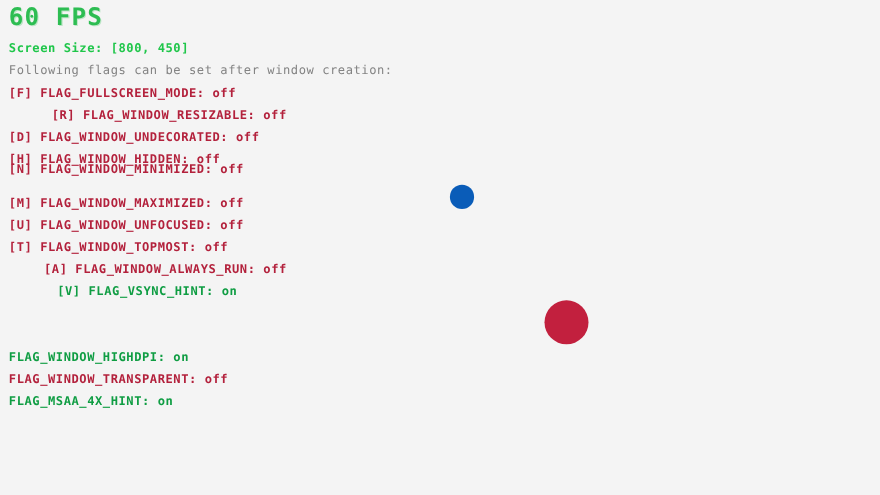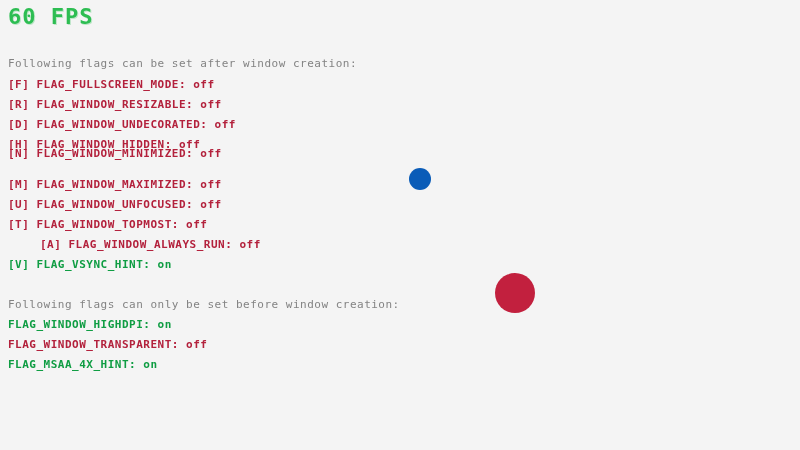--- a/index.html
+++ b/index.html
@@ -87,37 +87,37 @@
     background: #c2203e;
   }
 </style>
 </head>
 <body>
 
 <div id="stage" style="background: rgb(244, 244, 244);">
 
   <div class="txt" id="fps-counter" style="color: rgb(45, 189, 82);">60 FPS</div>
 
+  <div class="txt" id="screen-size-label" style="color: rgb(31, 198, 74);">Screen Size: [800, 450]</div>
 
   <div class="txt section-header" id="after-creation-header" style="color: rgb(131, 131, 131);">Following flags can be set after window creation:</div>
 
   <div id="after-creation-flag-list">
       <div class="txt flag-line flag-off" style="top: 79px;">[F] FLAG_FULLSCREEN_MODE: off</div>
-      <div class="txt flag-line flag-off" style="top: 99px;">[R] FLAG_WINDOW_RESIZABLE: off</div>
+      <div class="txt flag-line flag-off" style="top: 99px; margin-left: 39px;">[R] FLAG_WINDOW_RESIZABLE: off</div>
       <div class="txt flag-line flag-off" style="top: 119px;">[D] FLAG_WINDOW_UNDECORATED: off</div>
       <div class="txt flag-line flag-off" style="top: 139px;">[H] FLAG_WINDOW_HIDDEN: off</div>
       <div class="txt flag-line flag-off" style="top: 148px;">[N] FLAG_WINDOW_MINIMIZED: off</div>
       <div class="txt flag-line flag-off" style="top: 179px;">[M] FLAG_WINDOW_MAXIMIZED: off</div>
       <div class="txt flag-line flag-off" style="top: 199px;">[U] FLAG_WINDOW_UNFOCUSED: off</div>
       <div class="txt flag-line flag-off" style="top: 219px;">[T] FLAG_WINDOW_TOPMOST: off</div>
       <div class="txt flag-line flag-off" style="top: 239px; margin-left: 32px;">[A] FLAG_WINDOW_ALWAYS_RUN: off</div>
-      <div class="txt flag-line flag-on" style="top: 259px;">[V] FLAG_VSYNC_HINT: on</div>
+      <div class="txt flag-line flag-on" style="top: 259px; margin-left: 44px;">[V] FLAG_VSYNC_HINT: on</div>
     </div>
 
-  <div class="txt section-header" id="before-creation-header" style="color: rgb(131, 131, 131);">Following flags can only be set before window creation:</div>
 
   <div id="before-creation-flag-list">
       <div class="txt flag-line flag-on" style="top: 319px;">FLAG_WINDOW_HIGHDPI: on</div>
       <div class="txt flag-line flag-off" style="top: 339px; text-align: right;">FLAG_WINDOW_TRANSPARENT: off</div>
       <div class="txt flag-line flag-on" style="top: 359px;">FLAG_MSAA_4X_HINT: on</div>
     </div>
 
   <div class="ball" id="blue-ball" style="background: rgb(10, 92, 184); left: 409px; top: 168px; height: 22px; width: 22px;"></div>
   <div class="ball" id="red-ball" style="background: rgb(194, 32, 62); left: 495px; top: 273px; height: 40px; width: 40px;"></div>
 

